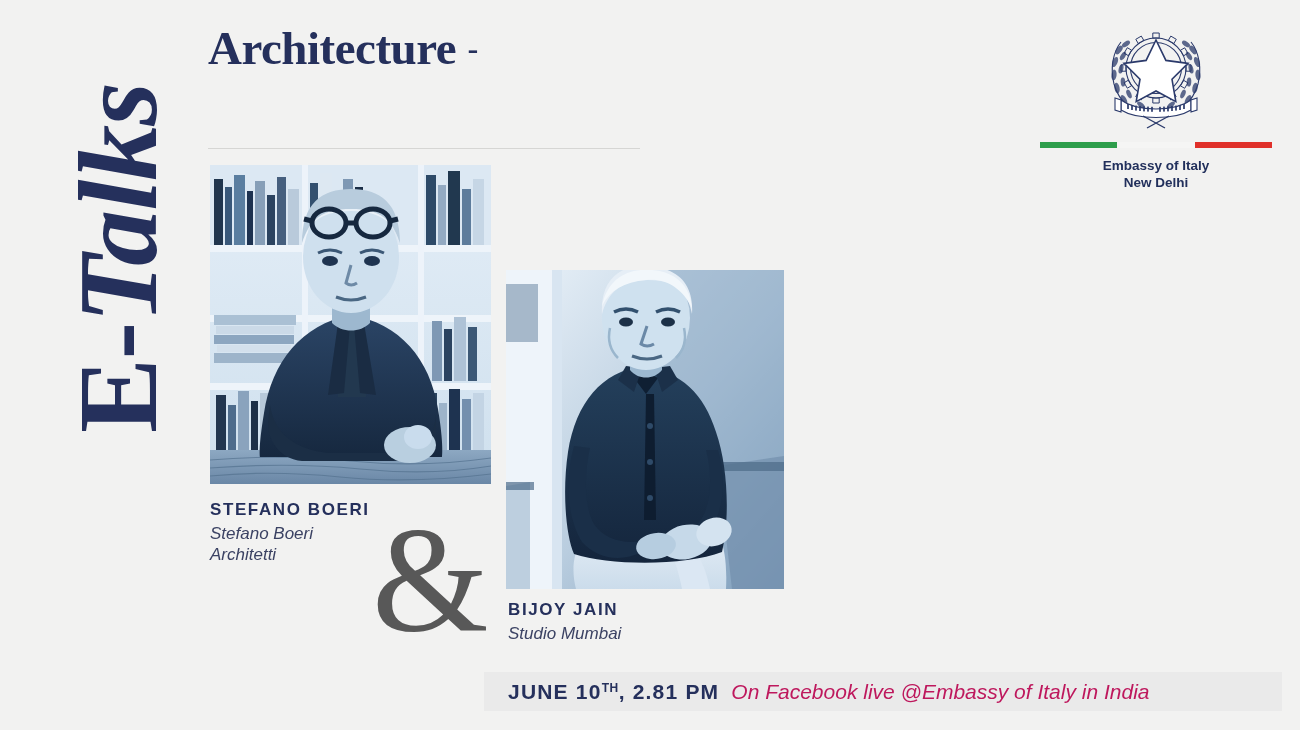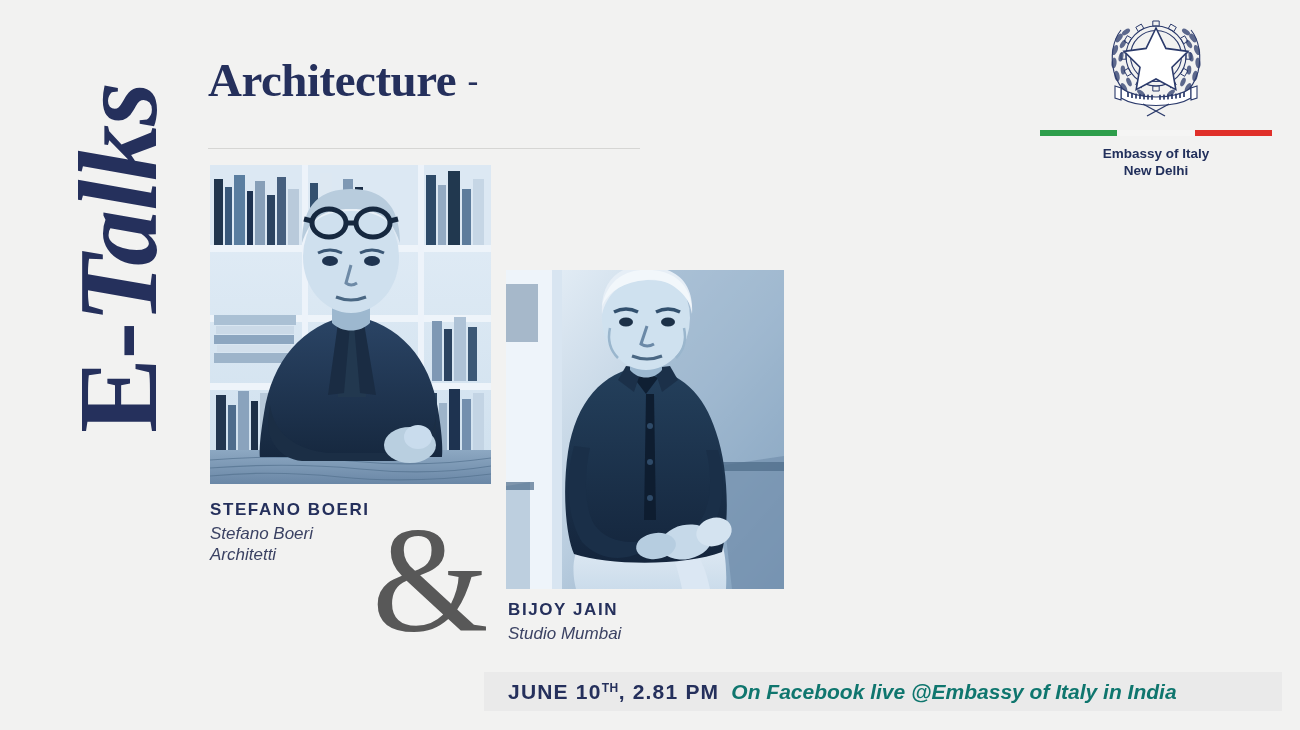--- a/index.html
+++ b/index.html
@@ -50,21 +50,20 @@
     font-weight: 700;
     font-style: italic;
   }
 
   
   .title-block {
     position: absolute;
     left: 208px;
     top: 24px;
     width: 600px;
-    margin-top: 32px;
   }
   .title-line1 {
     font-family: "Liberation Serif", "DejaVu Serif", serif;
     font-weight: 700;
     font-size: 47px;
     line-height: 1.05;
     color: #25305c;
     letter-spacing: -0.5px;
     margin: 0;
   }
@@ -146,21 +145,21 @@
     line-height: 1.25;
     color: #3b4263;
     margin: 0;
     white-space: pre-line;
   }
 
   
   .embassy {
     position: absolute;
     left: 1036px;
-    top: 8px;
+    top: 20px;
     width: 240px;
     text-align: center;
   }
   .emblem {
     width: 106px;
     height: 110px;
     margin: 0 auto;
     display: block;
   }
   .tricolor {
@@ -204,23 +203,23 @@
     white-space: nowrap;
   }
   .bar-date sup {
     font-size: 12px;
     letter-spacing: 0.5px;
     vertical-align: 7px;
   }
   .bar-where {
     font-family: "Liberation Sans", sans-serif;
     font-style: italic;
-    font-weight: 700;
+    font-weight: 400;
     font-size: 21px;
-    color: #0f766e;
+    color: #be185d;
     margin-left: 12px;
     white-space: nowrap;
   }
 </style>
 </head>
 <body>
 
 <div class="stage">
 
   <div class="etalks-wrap">

